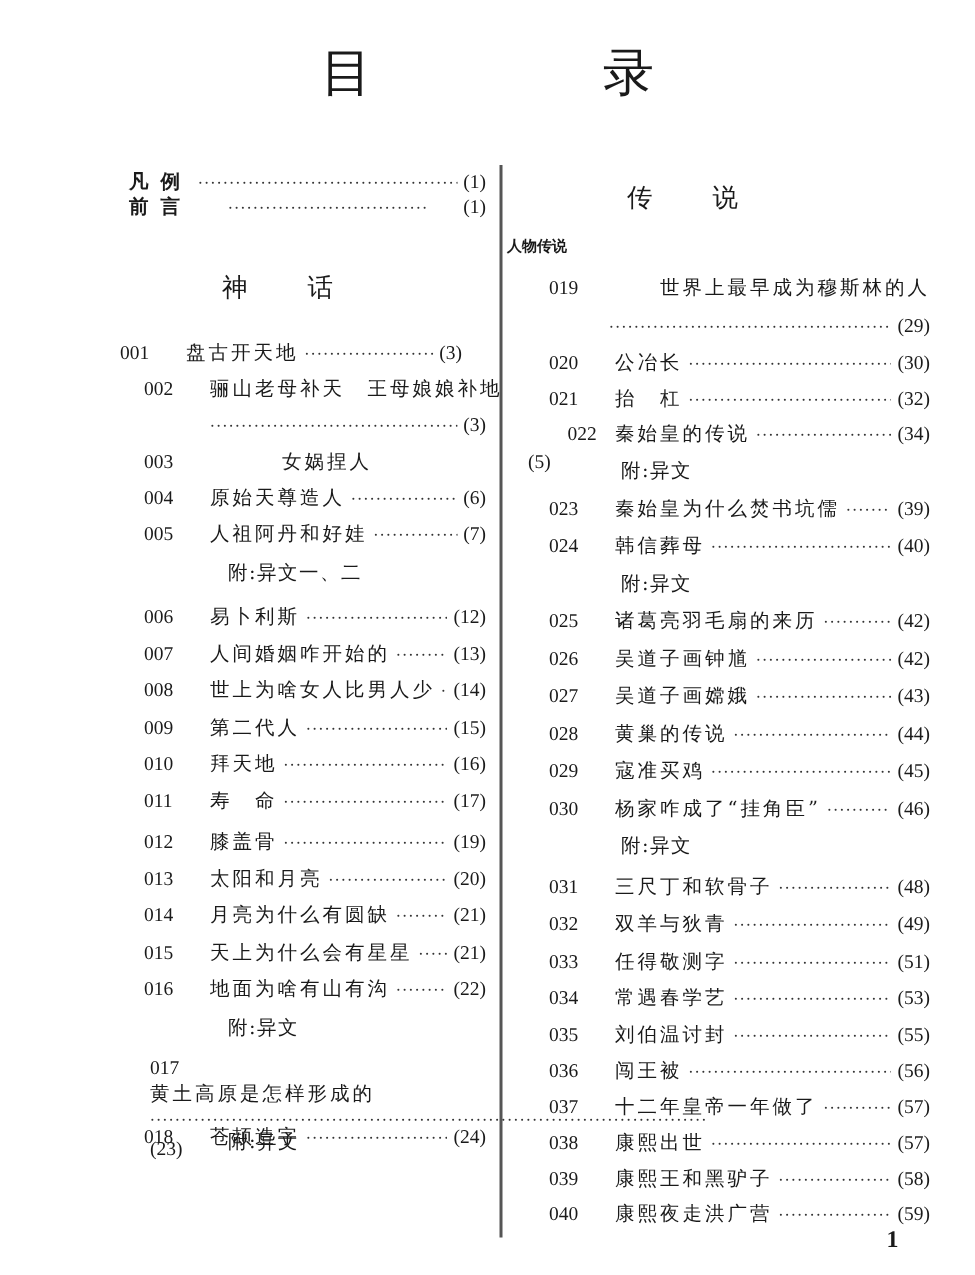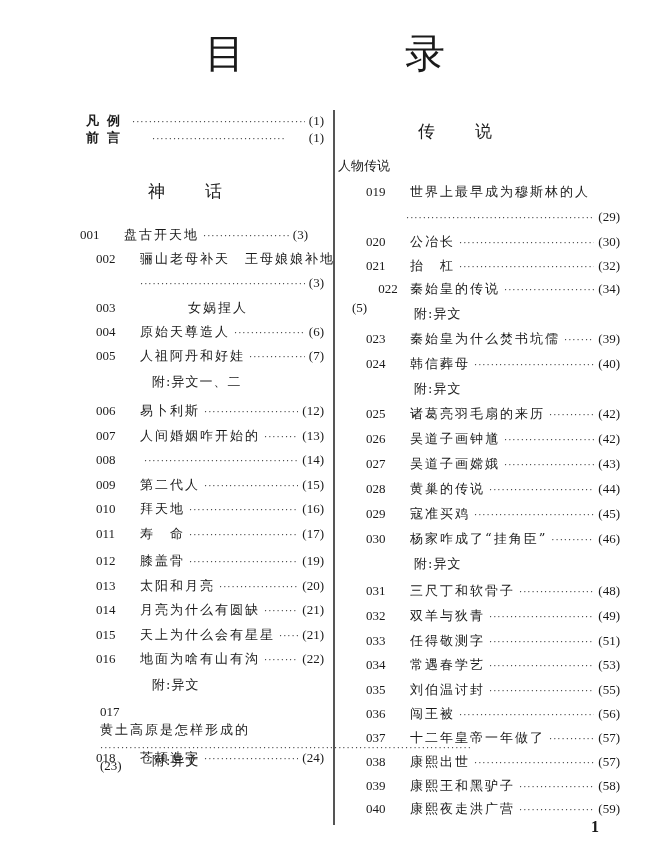--- a/index.html
+++ b/index.html
@@ -1,29 +1,29 @@
 <!DOCTYPE html>
 <html><head>
 <meta charset="utf-8">
 <style>
   html, body { margin:0; padding:0; background:#ffffff; }
   body { width:650px; height:850px; position:relative; overflow:hidden;
          font-family:"DejaVu Serif","Liberation Serif",serif; color:#1a1a1a; }
   .title { position:absolute; top:26px; left:0; width:650px; text-align:center;
-           font-size:40px; letter-spacing:60px; text-indent:60px; font-weight:normal; }
+           font-size:34px; letter-spacing:60px; text-indent:60px; font-weight:normal; }
   .divider { position:absolute; left:333px; top:110px; width:2px; height:715px; background:#555; }
   .row { position:absolute; display:flex; align-items:baseline; font-size:13px; line-height:18px; white-space:nowrap; }
   .num { font-family:"Liberation Serif",serif; width:44px; flex:none; font-size:13px; }
   .ttl { flex:none; letter-spacing:2px; }
   .dots { flex:1; overflow:hidden; margin:0 4px; letter-spacing:1px; font-size:10px; color:#333; }
   .dots::before { content:"·························································································"; }
   .pg { flex:none; font-family:"Liberation Serif",serif; font-size:13px; }
   .bold { font-weight:bold; font-family:"DejaVu Sans","Liberation Sans",sans-serif; letter-spacing:8px; }
   .sect { position:absolute; font-size:17px; letter-spacing:40px; text-align:center; }
-  .sub { position:absolute; font-weight:normal; font-size:13px; font-family:"DejaVu Sans",sans-serif; }
+  .sub { position:absolute; font-weight:bold; font-size:10px; font-family:"DejaVu Sans",sans-serif; }
   .appx { position:absolute; font-size:13px; letter-spacing:1px; }
   .pagenum { position:absolute; left:591px; top:818px; font-size:16px; font-weight:bold; font-family:"Liberation Serif",serif; }
 </style>
 </head>
 <body>
 
 <div class="title">目　录</div>
 <div class="divider"></div>
 
 <div>
@@ -81,20 +81,21 @@
       <span class="pg">(12)</span>
   </div>
   <div class="row" style="left:96px;top:427px;width:228px;">
     <span class="num">007</span>
       <span class="ttl">人间婚姻咋开始的</span>
       <span class="dots"></span>
       <span class="pg">(13)</span>
   </div>
   <div class="row" style="left:96px;top:451px;width:228px;">
     <span class="num">008</span>
+      <span class="ttl">世上为啥女人比男人少</span>
       <span class="dots"></span>
       <span class="pg">(14)</span>
   </div>
   <div class="row" style="left:96px;top:476px;width:228px;">
     <span class="num">009</span>
       <span class="ttl">第二代人</span>
       <span class="dots"></span>
       <span class="pg">(15)</span>
   </div>
   <div class="row" style="left:96px;top:500px;width:228px;">
@@ -152,21 +153,21 @@
       <span class="dots"></span>
       <span class="pg">(24)</span>
   </div>
   <div class="appx" style="left:152px;top:752px;">附:异文</div>
 </div>
 
 <div>
   <div class="sect" style="left:340px;top:120px;width:270px;">传说</div>
   <div class="sub" style="left:338px;top:157px;">人物传说</div>
 
-  <div class="row" style="left:366px;top:183px;width:254px;">
+  <div class="row" style="left:366px;top:183px;width:254px;justify-content:space-between;">
     <span class="num">019</span>
       <span class="ttl">世界上最早成为穆斯林的人</span>
   </div>
   <div class="row" style="left:406px;top:208px;width:214px;">
     <span class="dots" style="margin-left:0"></span>
       <span class="pg">(29)</span>
   </div>
   <div class="row" style="left:366px;top:233px;width:254px;">
     <span class="num">020</span>
       <span class="ttl">公冶长</span>

